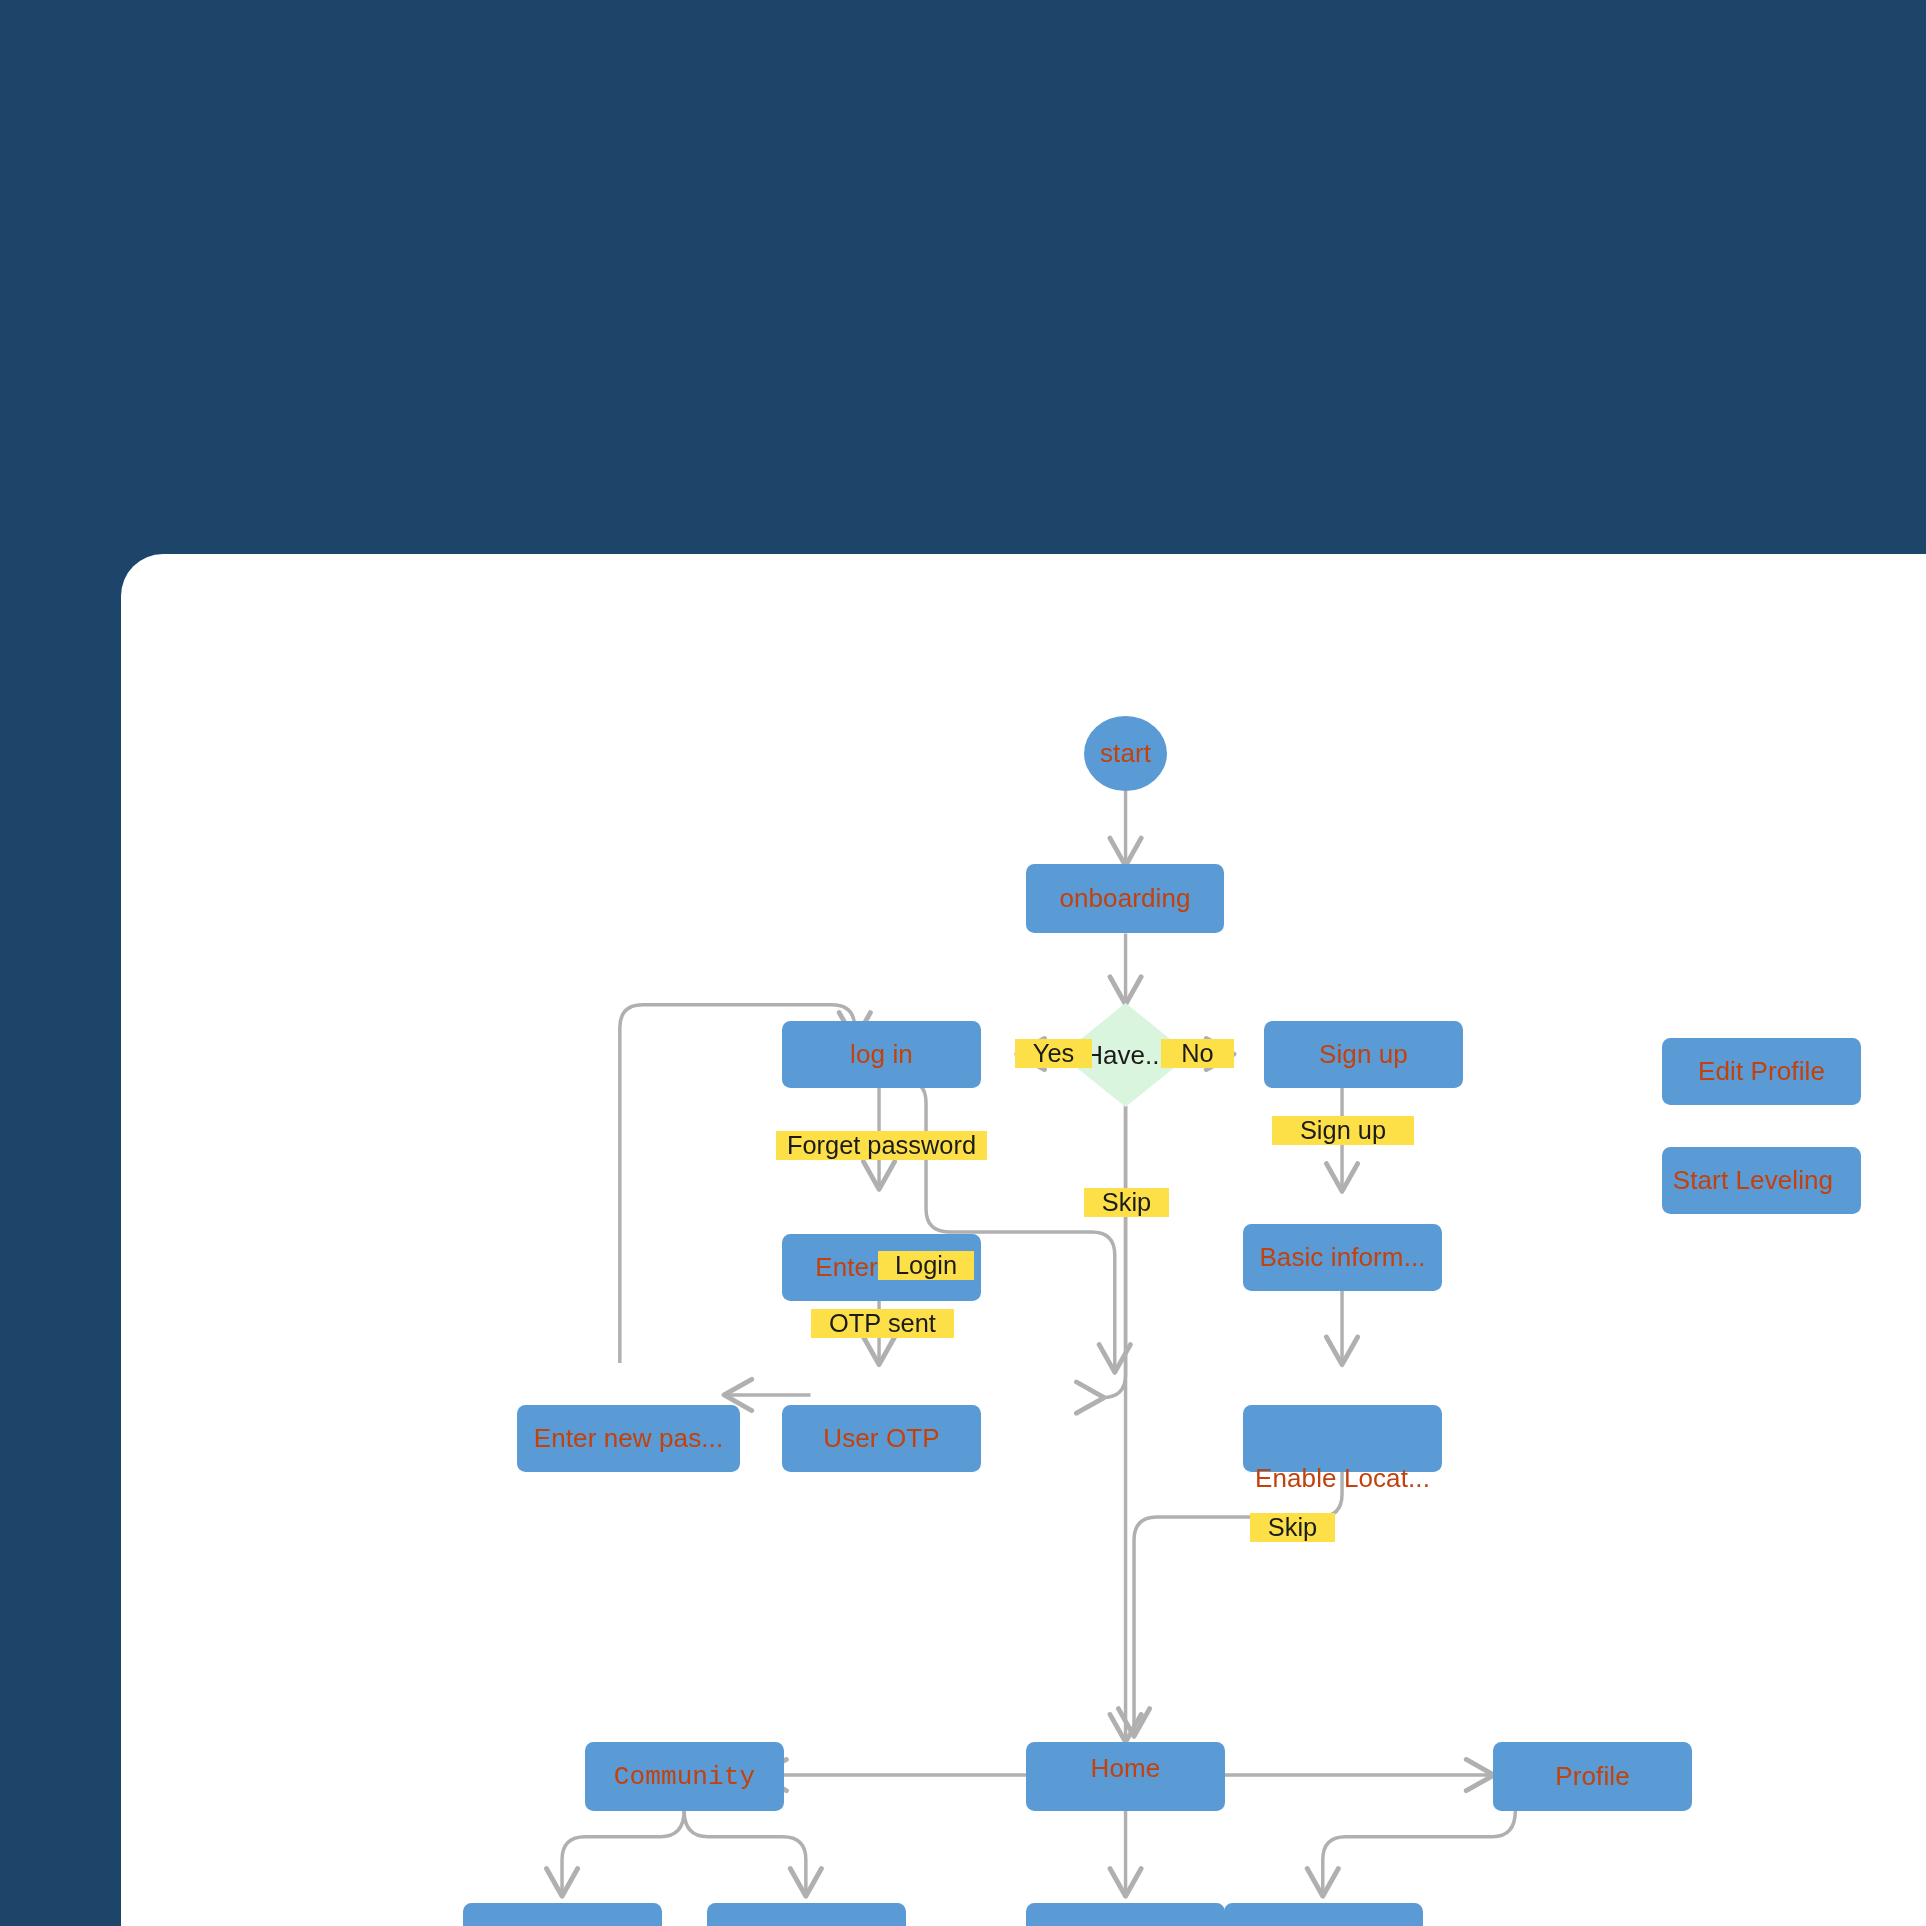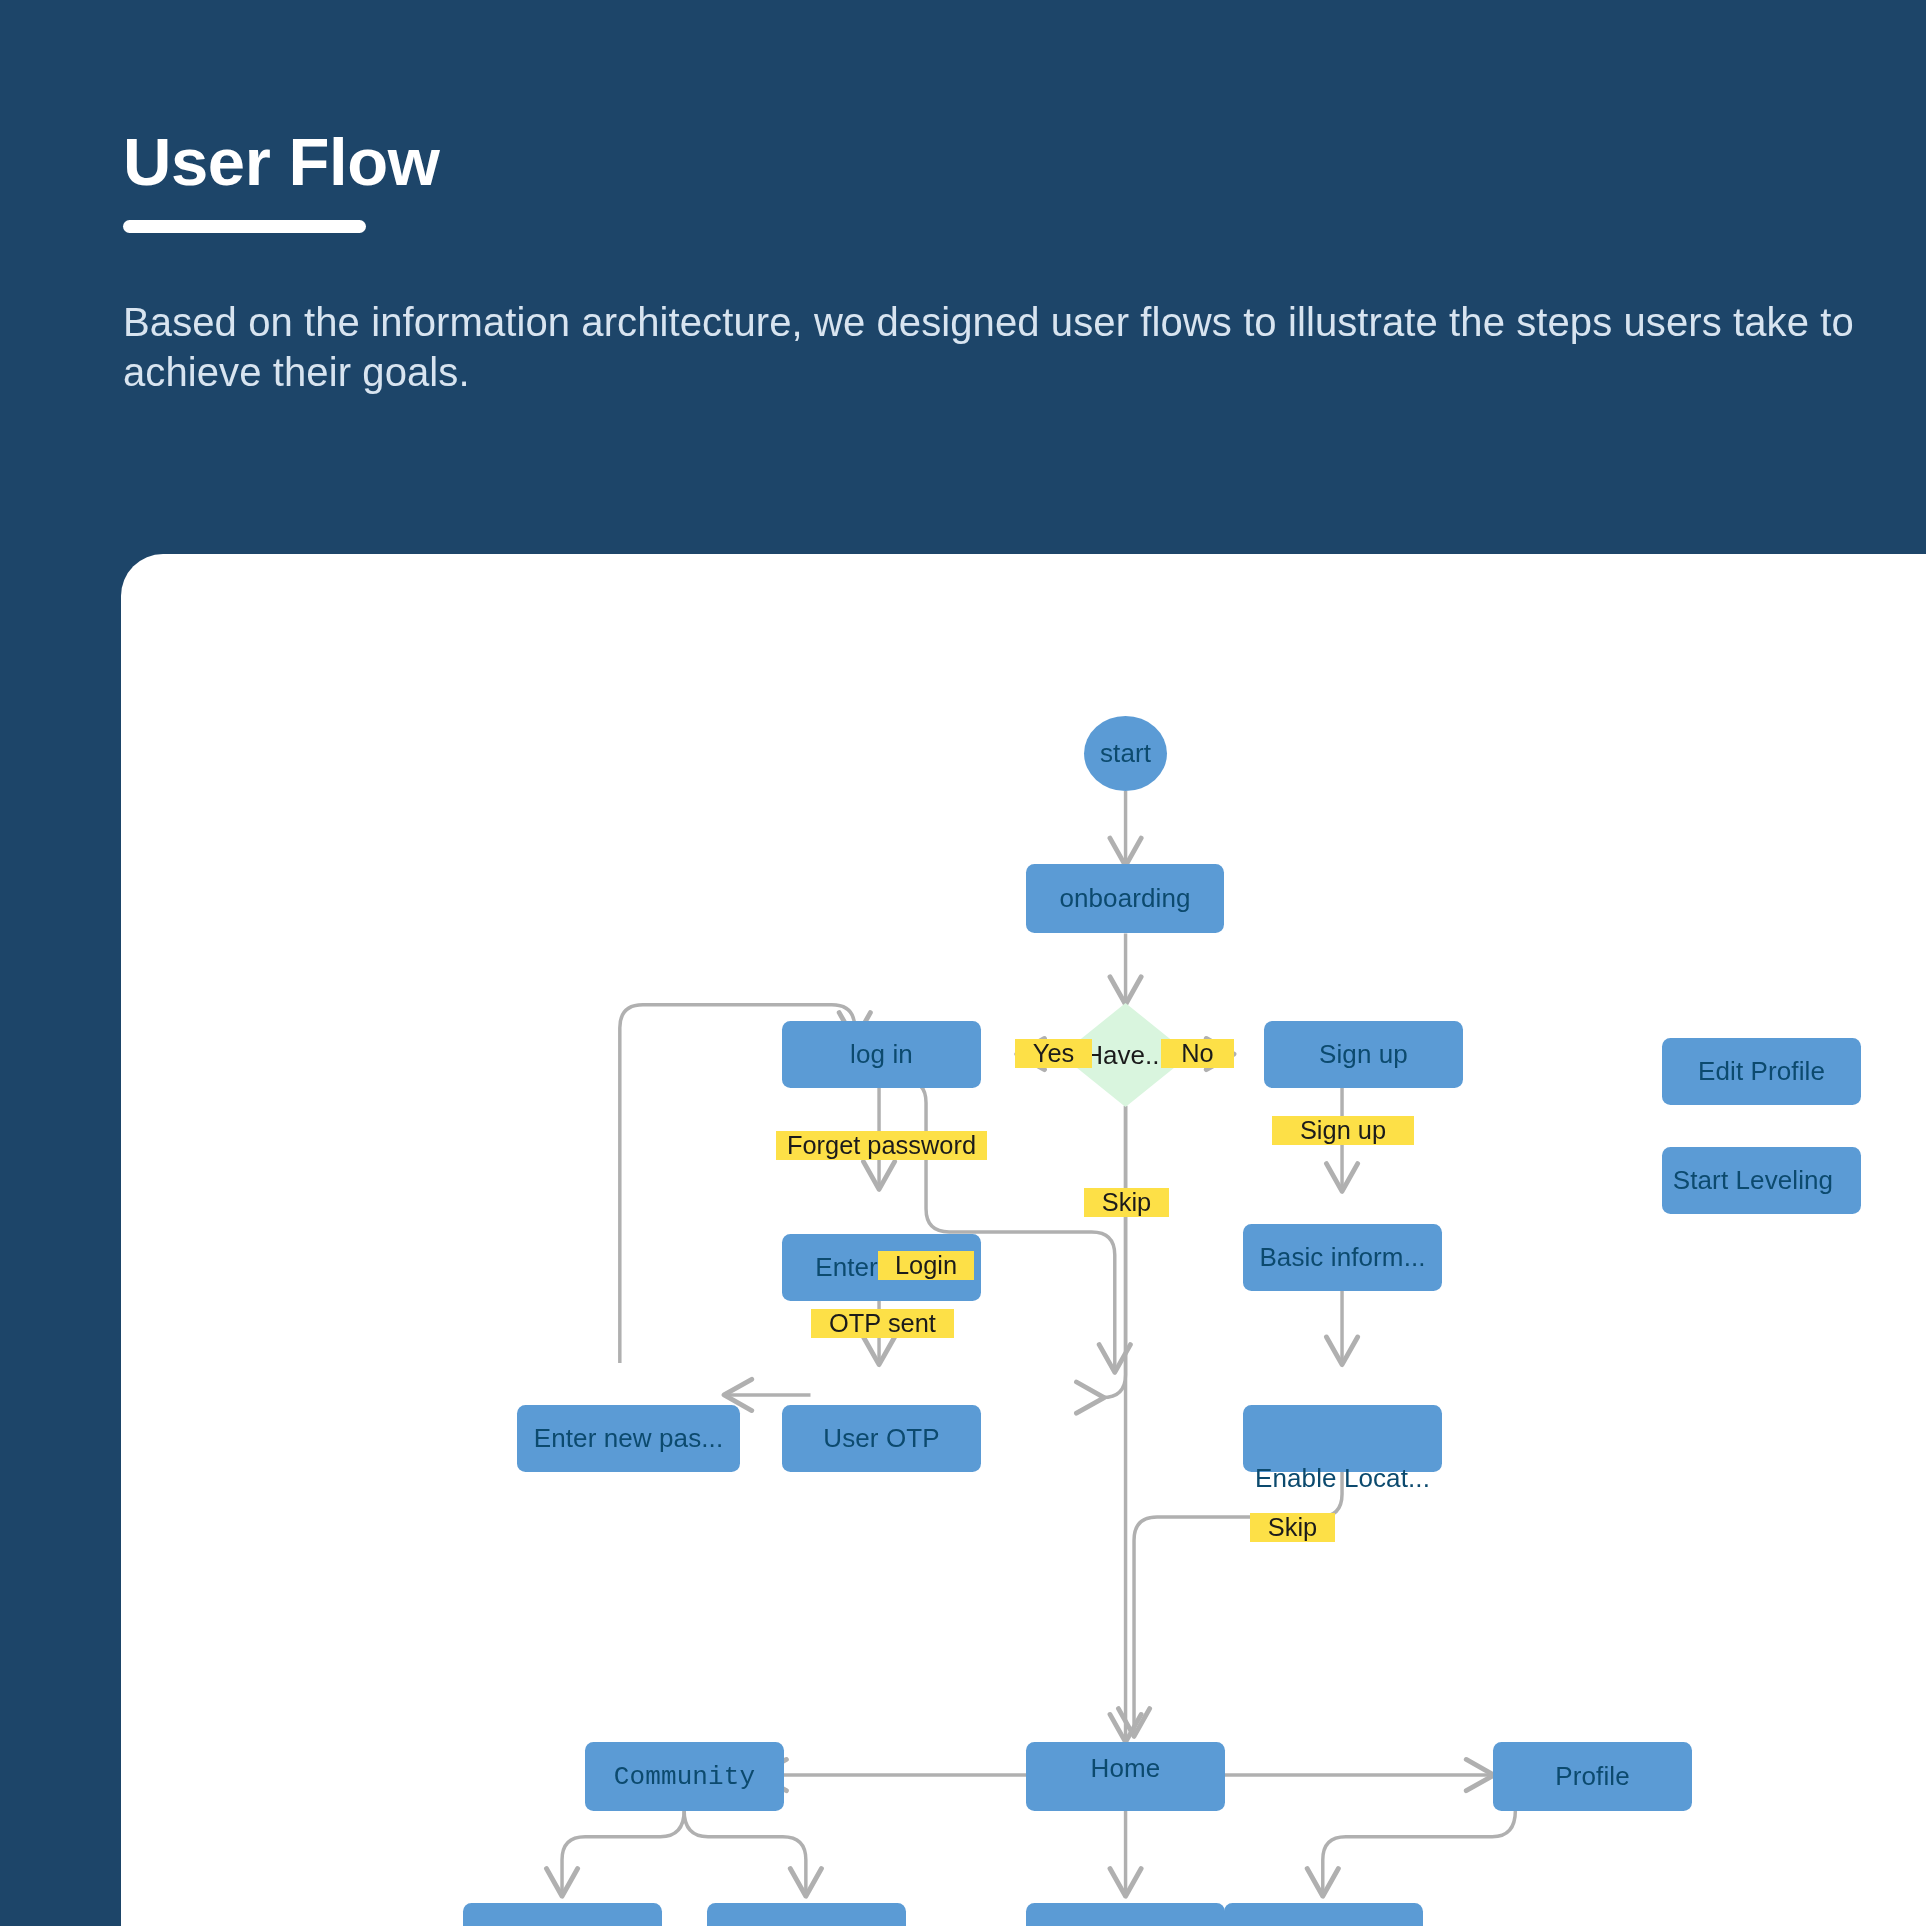--- a/index.html
+++ b/index.html
@@ -31,42 +31,37 @@
     position: absolute; left: 121px; top: 554px;
     width: 1976px; height: 2322px;
     background: #ffffff; border-radius: 42px;
   }
 
   
   #flow { position: absolute; left: 0; top: 0; width: 1976px; height: 2322px; }
 
   .nd-label {
     position: absolute; display: flex; align-items: center; justify-content: center;
-    color: #0c4a6e; font-size: 26px; white-space: nowrap; letter-spacing: 0.1px;
+    color: #c2410c; font-size: 26px; white-space: nowrap; letter-spacing: 0.1px;
   }
   .nd-dec {
     position: absolute; display: flex; align-items: center; justify-content: center;
     color: #1a1a1a; font-size: 26px; white-space: nowrap;
   }
   .edge-label {
     position: absolute; display: flex; align-items: center; justify-content: center;
     color: #1b1b1b; font-size: 25.4px; white-space: nowrap;
     background: #fde047; padding: 0 5.4px;
   }
 </style>
 </head>
 <body>
 
 <div id="root">
 
-  <div id="header">
-    <h1 id="page-title">User Flow</h1>
-    <div id="title-rule"></div>
-    <p id="subtitle">Based on the information architecture, we designed user flows to illustrate the steps users take to achieve their goals.</p>
-  </div>
 
   <div id="canvas-card">
 
     <svg id="flow" viewBox="0 0 5130 6028">
       <defs>
         <marker id="ah" markerWidth="11" markerHeight="11" refX="8.5" refY="5.5" orient="auto" markerUnits="strokeWidth">
           <path d="M1,1 L9,5.5 L1,10" fill="none" stroke="#b0b0b0" stroke-width="1.4" stroke-linecap="round" stroke-linejoin="round"></path>
         </marker>
       </defs>
       <g fill="none" stroke="#b0b0b0" stroke-width="9" marker-end="url(#ah)">

